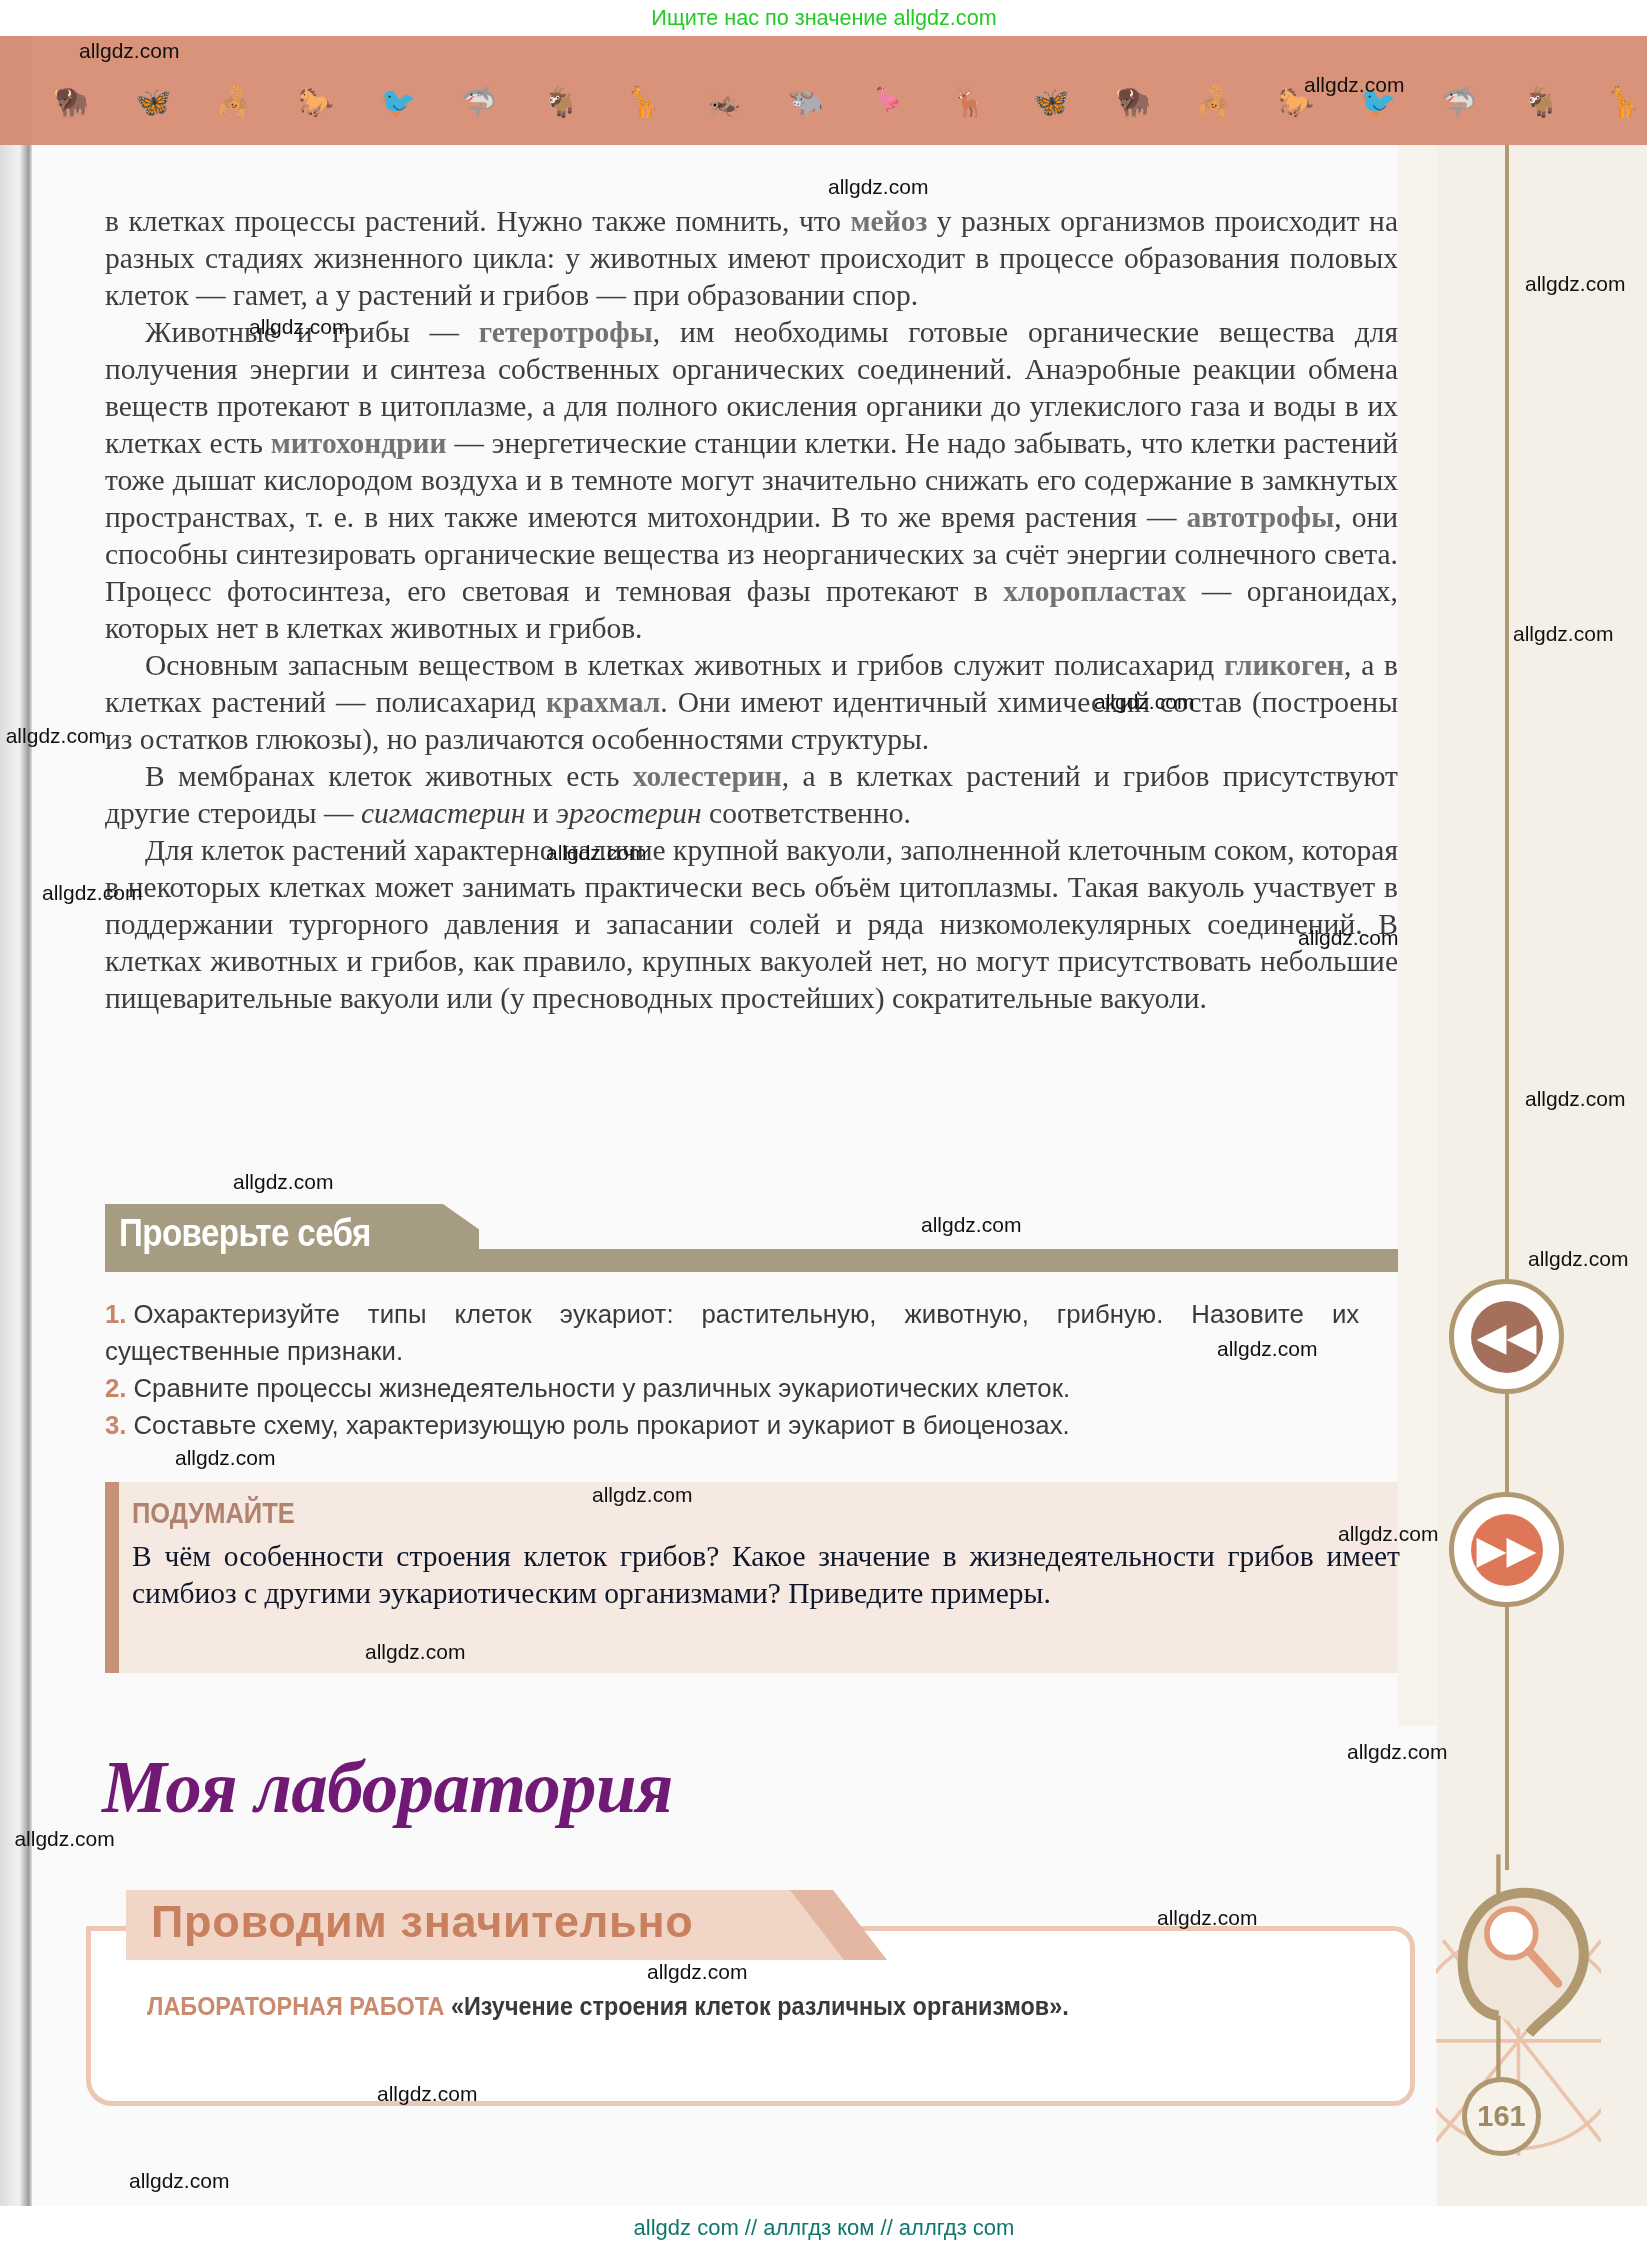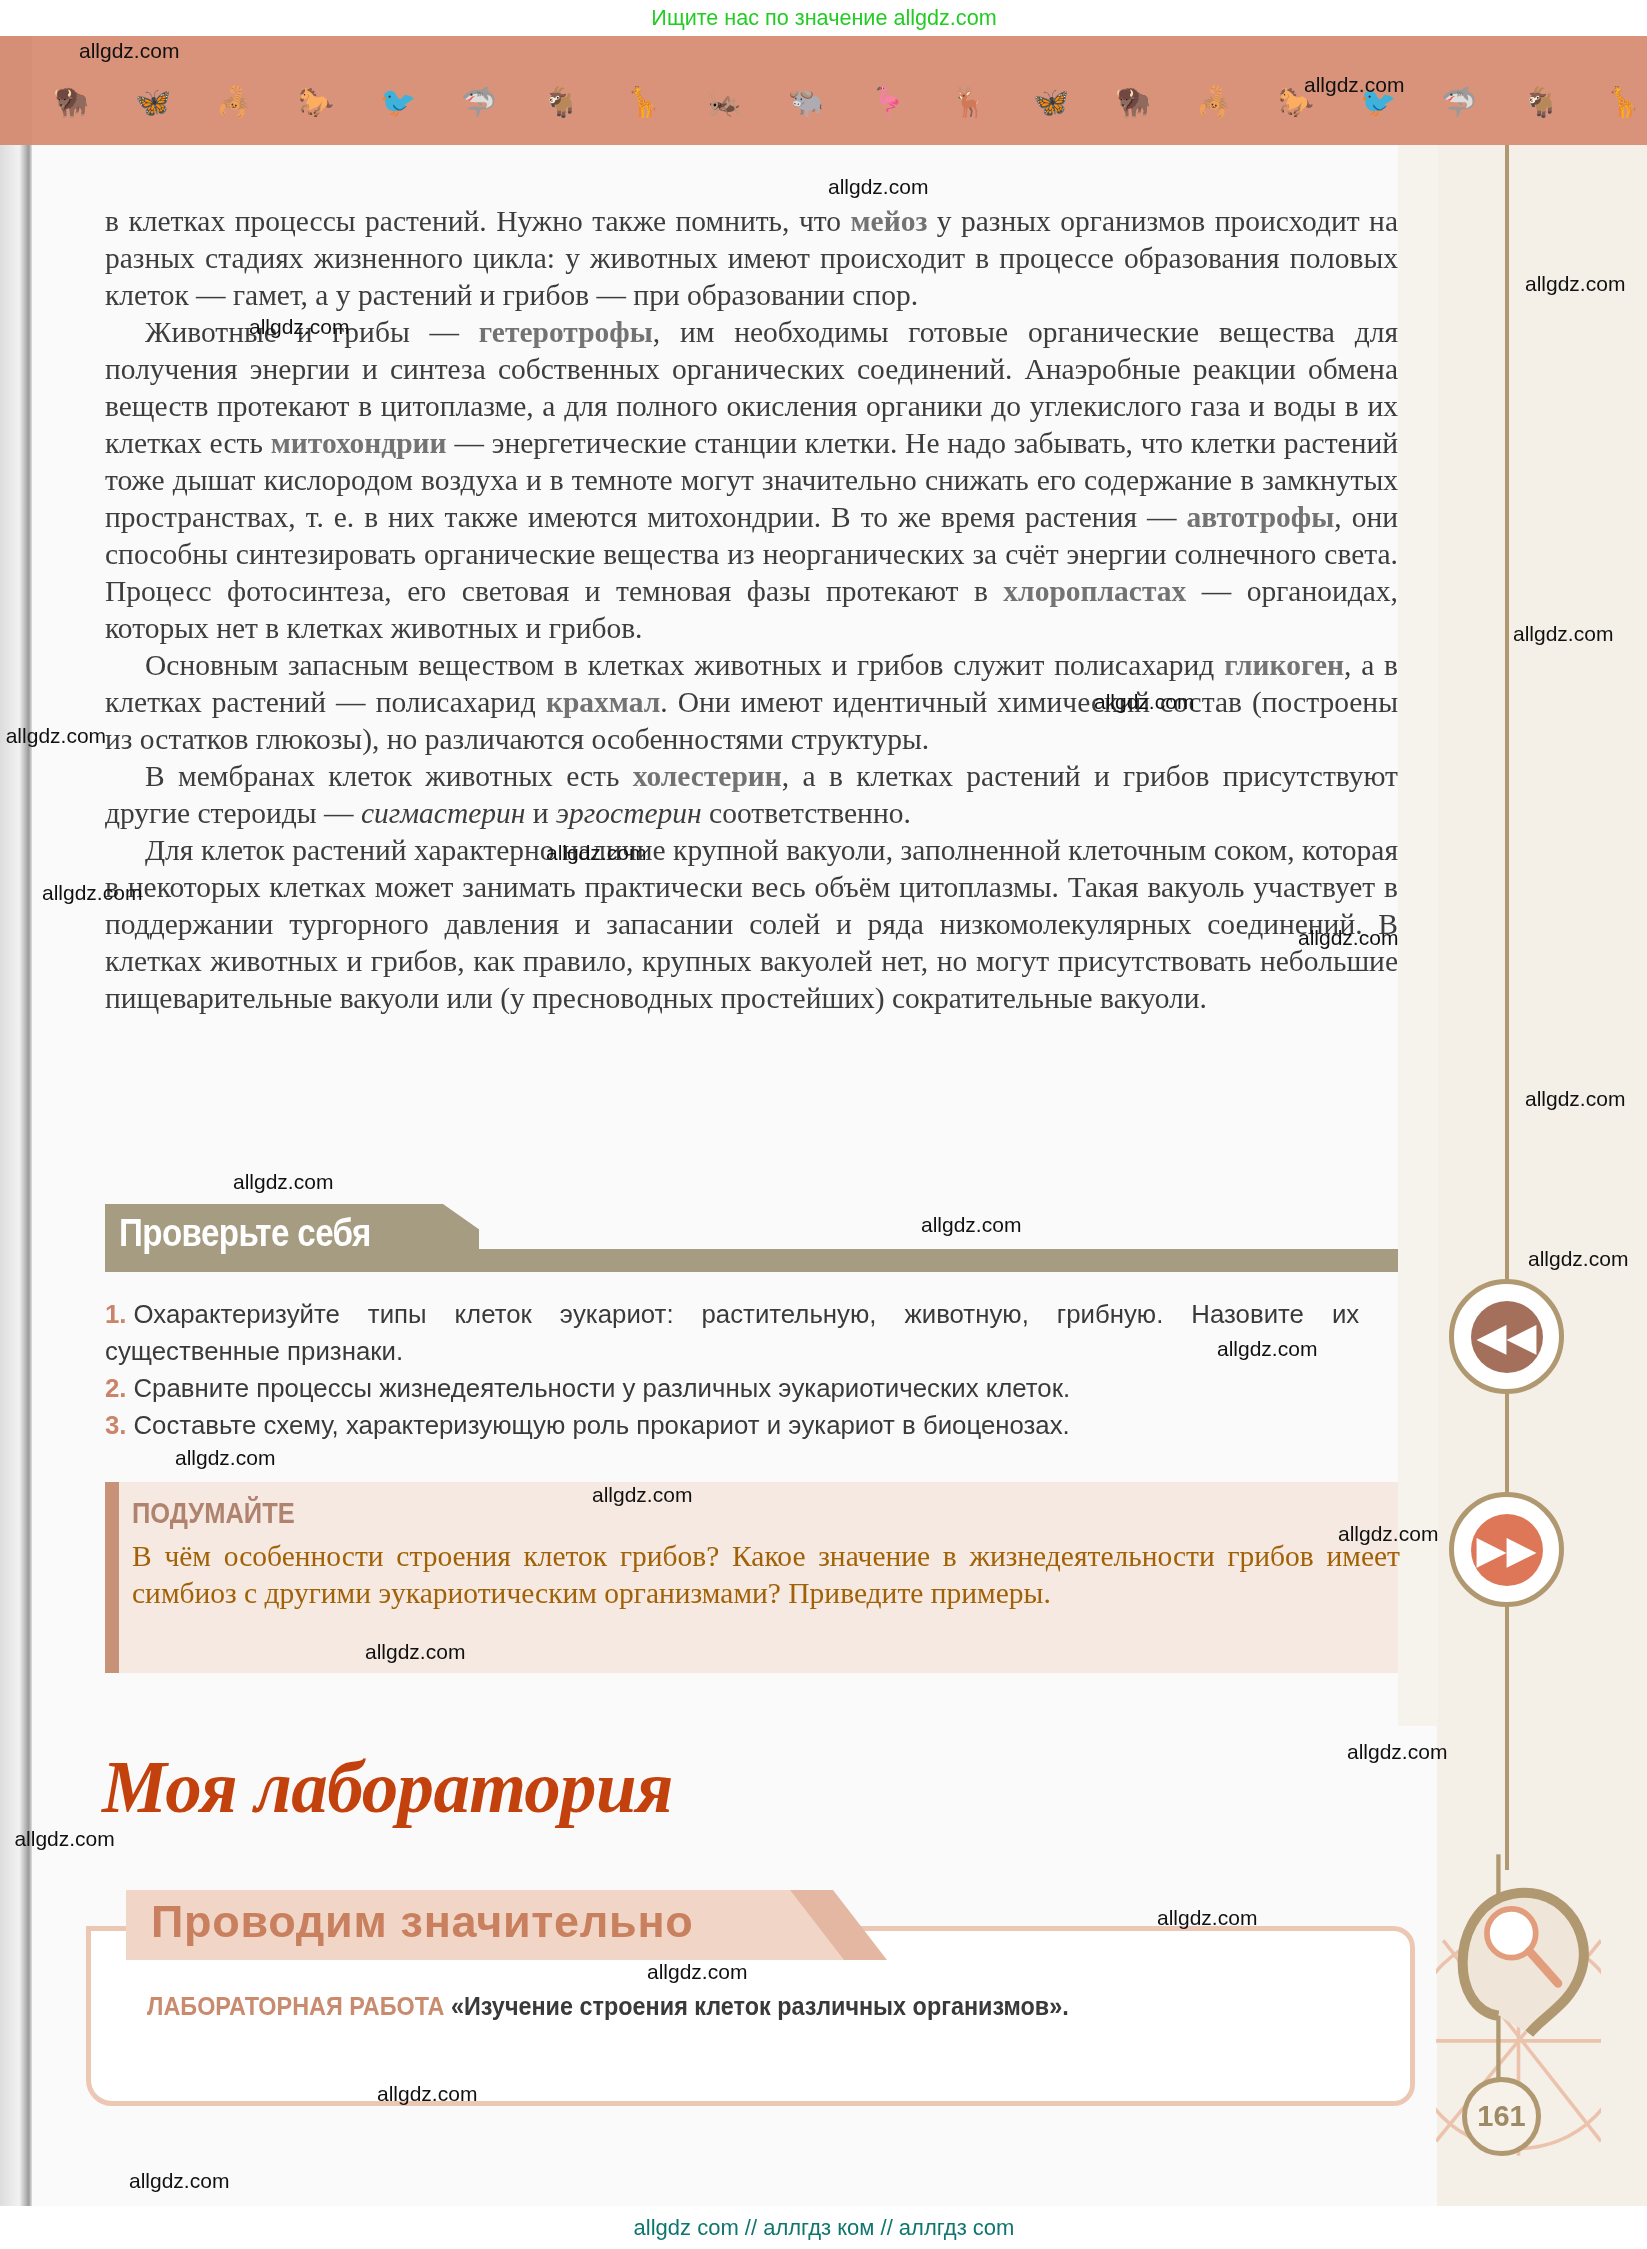--- a/index.html
+++ b/index.html
@@ -21,22 +21,22 @@
   .body-text b{color:#737373;}
   .check-banner{left:105px;top:1204px;width:1293px;height:68px;}
   .check-tab{position:absolute;left:0;top:0;width:374px;height:68px;background:#a59c82;clip-path:polygon(0 0,338px 0,402px 45px,100% 45px,100% 100%,0 100%);}
   .check-bar{position:absolute;left:0;top:45px;width:1293px;height:23px;background:#a59c82;}
   .check-title{position:absolute;left:14.4px;top:7.2px;color:#ffffff;font-family:"Liberation Sans",sans-serif;font-weight:bold;font-size:39px;letter-spacing:-0.7px;transform:scaleX(.85);transform-origin:left;}
   .questions{left:105px;top:1296px;width:1293px;font-family:"Liberation Sans",sans-serif;font-size:26.6px;line-height:37px;color:#3a3a3a;text-align:justify;transform:scaleX(.97);transform-origin:left;}
   .questions .q{margin:0;}
   .questions .num{color:#c9846a;font-weight:bold;margin-right:7.2px;}
   .think-box{left:105px;top:1482px;width:1293px;height:191px;background:#f6e9e2;border-left:14.4px solid #c79277;box-sizing:border-box;}
   .think-title{position:absolute;left:13px;top:14.4px;font-family:"Liberation Sans",sans-serif;font-weight:bold;color:#b0836f;font-size:30px;transform:scaleX(.85);transform-origin:left;}
-  .think-text{position:absolute;left:13px;top:56px;width:1268px;font-size:29.5px;line-height:37px;color:#a16207;text-align:justify;}
-  .lab-title{left:102px;top:1746px;font-family:"Liberation Serif",serif;font-style:italic;font-weight:bold;font-size:73px;color:#c2410c;letter-spacing:-0.7px;}
+  .think-text{position:absolute;left:13px;top:56px;width:1268px;font-size:29.5px;line-height:37px;color:#0f172a;text-align:justify;}
+  .lab-title{left:102px;top:1746px;font-family:"Liberation Serif",serif;font-style:italic;font-weight:bold;font-size:73px;color:#701a75;letter-spacing:-0.7px;}
   .research-box{left:86px;top:1926px;width:1329px;height:180px;border:5px solid #ecc8b4;border-radius:0 21.6px 21.6px 26px;box-sizing:border-box;background:#fff;}
   .research-tab{left:126px;top:1890px;width:927px;height:70px;background:#f1d6c8;clip-path:polygon(0 0,675px 0,726px 70px,0 70px);}
   .research-tab2{left:790px;top:1890px;width:266px;height:70px;background:#e3b7a1;clip-path:polygon(0 0,43px 0,97px 70px,54px 70px);}
   .research-title{left:151px;top:1896px;font-family:"Liberation Sans",sans-serif;font-weight:bold;font-size:45px;color:#c8805f;letter-spacing:0.7px;}
   .lab-line{left:147px;top:1991px;font-family:"Liberation Sans",sans-serif;font-weight:bold;font-size:26.6px;transform:scaleX(.88);transform-origin:left;white-space:nowrap;}
   .lab-label{color:#c98a6d;}
   .lab-name{color:#3a3a3a;}
   .nav-btn{width:115px;height:115px;border-radius:50%;border:5.7px solid #b09870;background:#fff;box-sizing:border-box;display:flex;align-items:center;justify-content:center;}
   .nav-inner{width:72px;height:72px;border-radius:50%;display:flex;align-items:center;justify-content:center;color:#fff;font-size:39px;line-height:1;}
   .emblem{left:1436px;top:1854px;width:165px;height:302px;}

